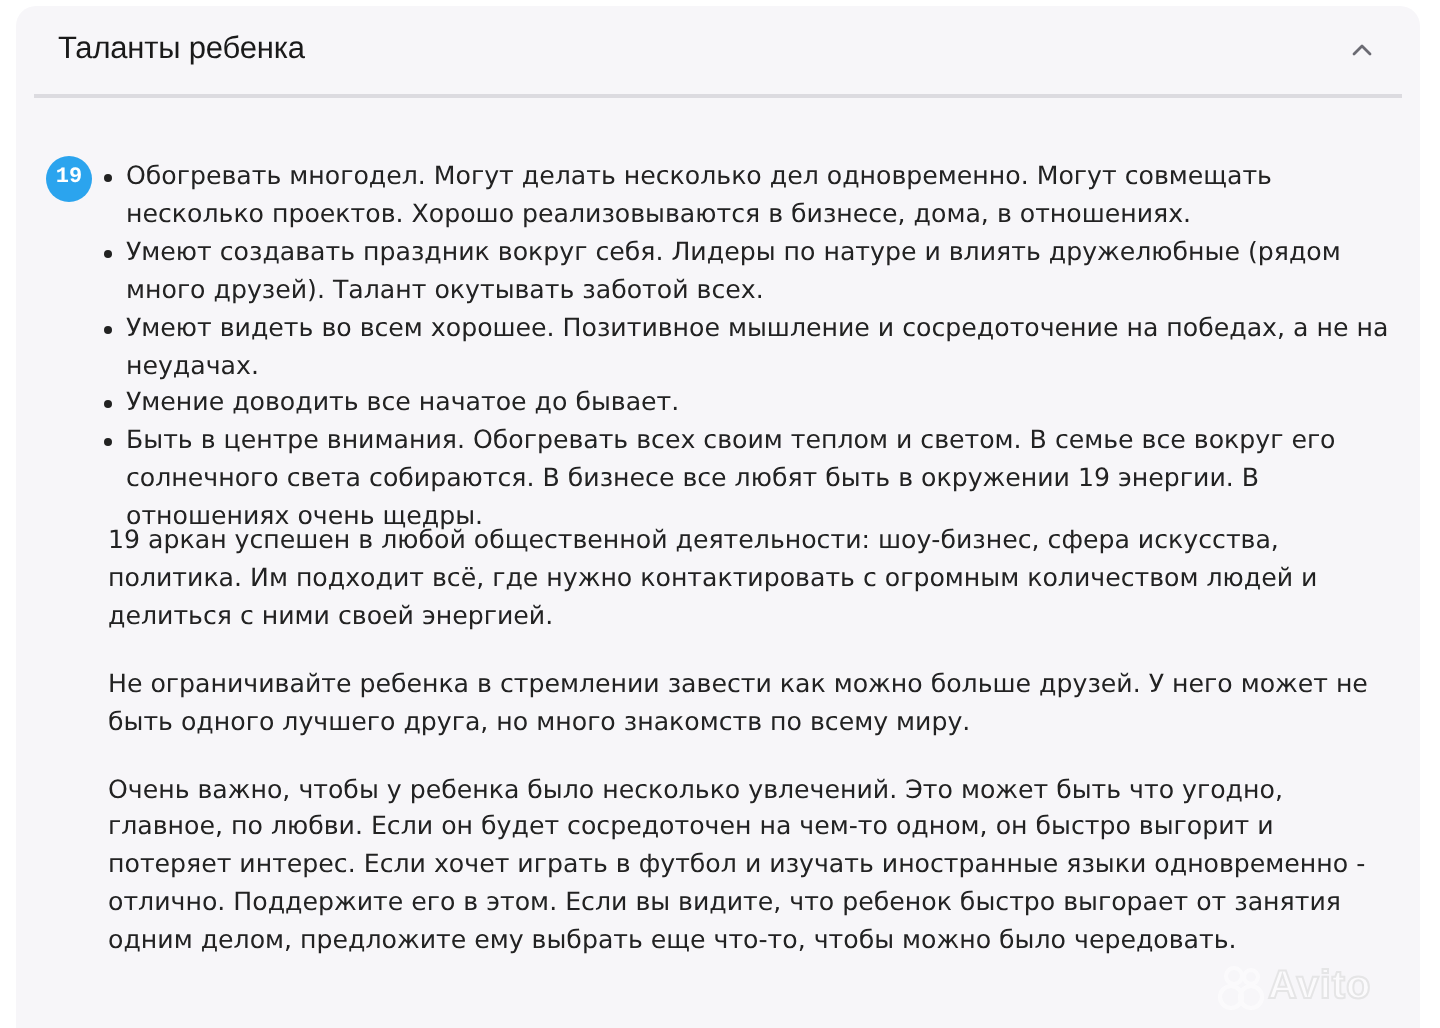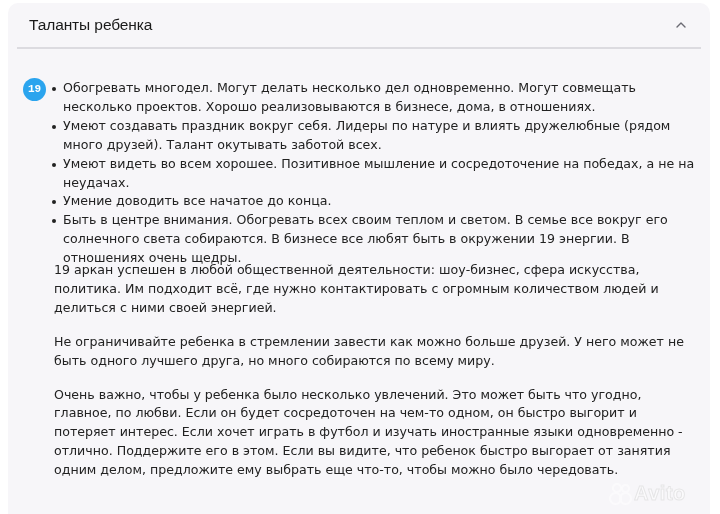--- a/index.html
+++ b/index.html
@@ -160,27 +160,27 @@
   </div>
   <div class="divider"></div>
 
   <div class="content">
     <div class="badge">19</div>
 
     <ul class="talents">
       <li><span class="bullet"></span><span>Обогревать многодел. Могут делать несколько дел одновременно. Могут совмещать несколько проектов. Хорошо реализовываются в бизнесе, дома, в отношениях.</span></li>
       <li><span class="bullet"></span><span>Умеют создавать праздник вокруг себя. Лидеры по натуре и влиять дружелюбные (рядом много друзей). Талант окутывать заботой всех.</span></li>
       <li><span class="bullet"></span><span>Умеют видеть во всем хорошее. Позитивное мышление и сосредоточение на победах, а не на неудачах.</span></li>
-      <li><span class="bullet"></span><span>Умение доводить все начатое до конца.</span></li>
+      <li><span class="bullet"></span><span>Умение доводить все начатое до бывает.</span></li>
       <li><span class="bullet"></span><span>Быть в центре внимания. Обогревать всех своим теплом и светом. В семье все вокруг его солнечного света собираются. В бизнесе все любят быть в окружении 19 энергии. В отношениях очень щедры.</span></li>
     </ul>
 
     <div class="paras">
       <p>19 аркан успешен в любой общественной деятельности: шоу-бизнес, сфера искусства, политика. Им подходит всё, где нужно контактировать с огромным количеством людей и делиться с ними своей энергией.</p>
-      <p>Не ограничивайте ребенка в стремлении завести как можно больше друзей. У него может не быть одного лучшего друга, но много собираются по всему миру.</p>
+      <p>Не ограничивайте ребенка в стремлении завести как можно больше друзей. У него может не быть одного лучшего друга, но много знакомств по всему миру.</p>
       <p>Очень важно, чтобы у ребенка было несколько увлечений. Это может быть что угодно, главное, по любви. Если он будет сосредоточен на чем-то одном, он быстро выгорит и потеряет интерес. Если хочет играть в футбол и изучать иностранные языки одновременно - отлично. Поддержите его в этом. Если вы видите, что ребенок быстро выгорает от занятия одним делом, предложите ему выбрать еще что-то, чтобы можно было чередовать.</p>
     </div>
   </div>
 </div>
 
 <div class="watermark">
   <div class="wm-logo">
     <span style="left:1px;top:11px;width:9px;height:9px;"></span>
     <span style="left:11px;top:11px;width:9px;height:9px;"></span>
     <span style="left:4px;top:2px;width:6px;height:6px;"></span>

